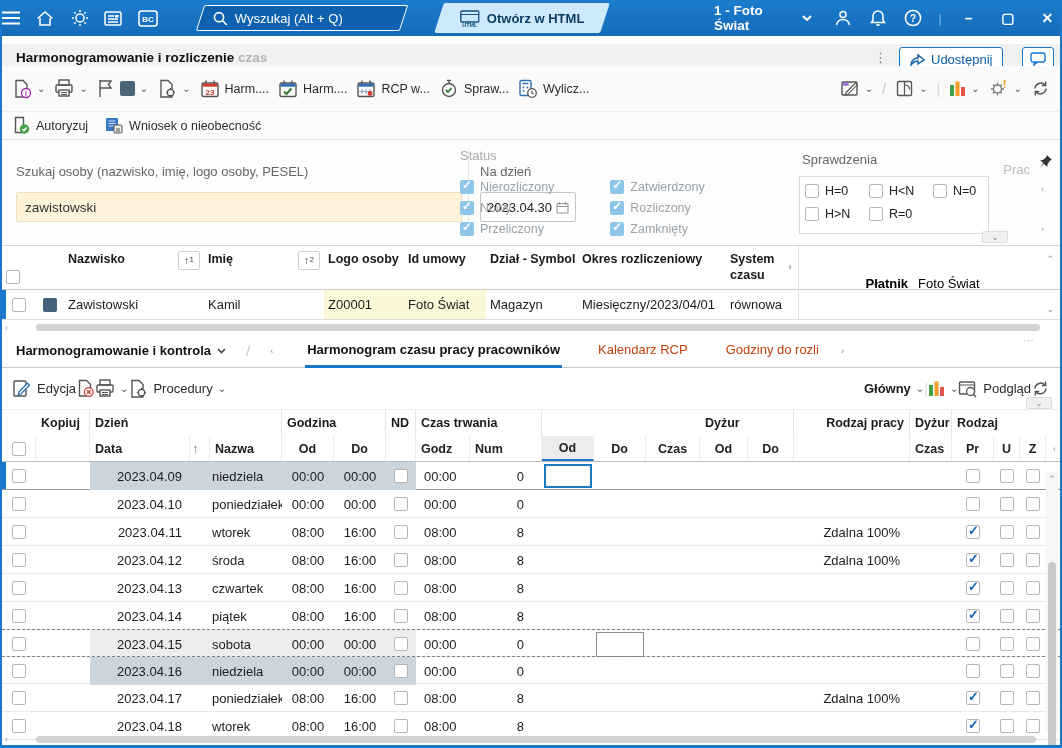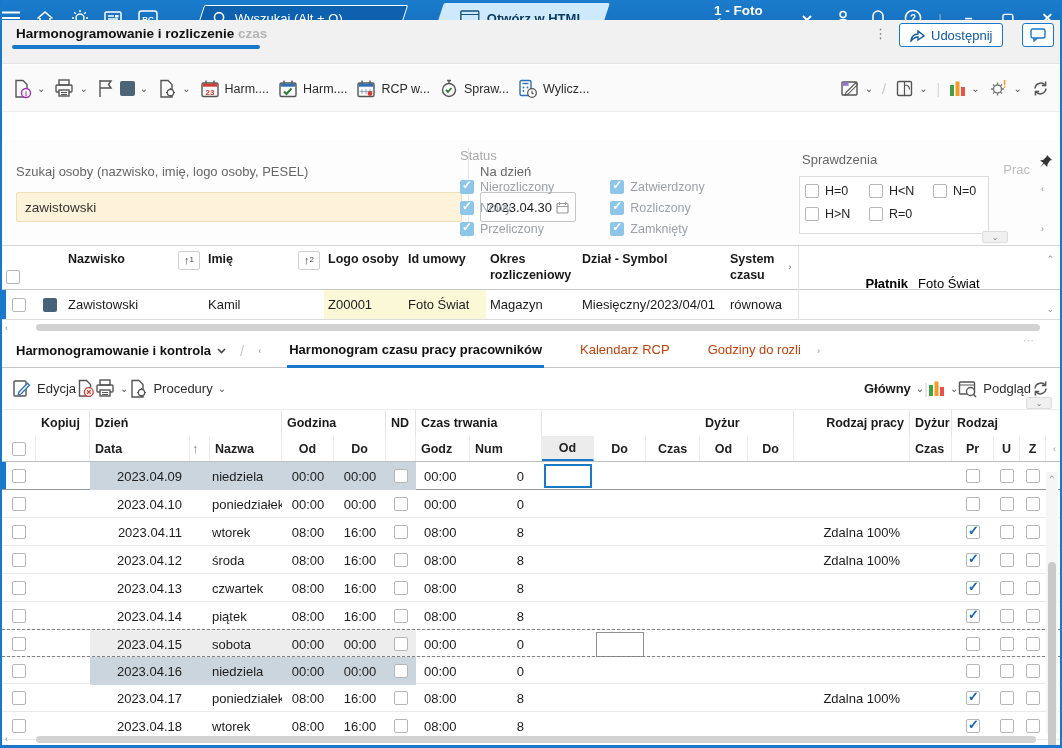--- a/index.html
+++ b/index.html
@@ -21,21 +21,21 @@
   .topbar{left:0;right:0;top:0;height:36px;background:linear-gradient(#1b7ccd,#146cb9);display:flex;align-items:center;color:#fff}
   .tb-ic{width:34px;height:36px;display:flex;align-items:center;justify-content:flex-start;cursor:pointer}
   .skew{transform:skewX(-18deg);border-radius:2px}
   .unskew{transform:skewX(18deg);display:flex;align-items:center;gap:7px;white-space:nowrap}
   .searchbox{left:198px;top:5px;height:26px;width:204px;background:#0e61ae;border:1.5px solid #fff;display:flex;align-items:center;padding:0 12px;color:#fff;font-size:13px}
   .htmlbtn{left:437px;top:3px;height:30px;width:166px;background:#cfe9fc;color:#0d3d63;font-size:13px;font-weight:bold;display:flex;align-items:center;justify-content:center;cursor:pointer}
   .company{left:712px;top:0;height:36px;display:flex;align-items:center;gap:14px;font-size:13.5px;font-weight:bold;color:#fff}
   .winctl{font-size:14px;color:#fff;width:30px;text-align:center;cursor:pointer}
 
   
-  .titlebar{left:0;right:0;top:20px;height:44px;background:#f1f1f1;border-bottom:1px solid #e3e3e3}
+  .titlebar{left:0;right:0;top:44px;height:38px;background:#f1f1f1;border-bottom:1px solid #e3e3e3}
   .pagetitle{left:14px;top:6px;font-size:13.5px;font-weight:bold;color:#111;white-space:nowrap}
   .pagetitle .fade{color:#b3b3b3;font-weight:bold}
   .title-underline{left:10px;top:25px;height:4px;width:248px;background:var(--accent);border-radius:3px}
   .sharebtn{left:897px;top:3px;height:24px;padding:0 10px;background:#fff;border:1px solid var(--accent);border-radius:3px;color:#0d5ca6;font-size:13px;display:flex;align-items:center;gap:6px;cursor:pointer}
   .chatbtn{left:1020px;top:3px;height:24px;width:32px;background:#fff;border:1px solid var(--accent);border-radius:3px;display:flex;align-items:center;justify-content:center;cursor:pointer}
   .vdots{left:872px;top:6px;color:#777;font-size:13px;letter-spacing:1px}
 
   
   .ribbon{left:0;right:0;top:66px;height:46px;background:#fafafa;border-bottom:1px solid #ededed;display:flex;align-items:center;padding:0 10px;gap:9px}
   .ribbon2{left:0;right:0;top:112px;height:28px;background:#fcfcfc;border-bottom:1px solid #e2e2e2;display:flex;align-items:center;padding:0 10px;gap:16px}
@@ -73,21 +73,21 @@
   .sortbox sub{font-size:8px}
   .emp-row{height:30px;border-bottom:1px solid #dcdcdc;position:relative}
   .emp-row::before{content:"";position:absolute;left:0;top:0;bottom:0;width:4px;background:var(--accent)}
   .ec{display:flex;align-items:center;font-size:13px;color:#1c1c1c;padding:0 4px;white-space:nowrap;overflow:hidden}
   .ec.yellow{background:var(--yellow)}
   .sq{width:14px;height:14px;background:#46627a;border-radius:2px}
   .emp-right{left:796px;width:248px;top:0;height:74px;border-left:1px solid #e2e2e2;display:flex;align-items:center;justify-content:center;gap:10px;font-size:13px}
   .hthumb{background:#d2d2d2;border-radius:4px;height:7px}
 
   
-  .tabsrow{left:0;right:0;top:334px;height:34px;background:#fff;border-bottom:1px solid #c9c9c9;display:flex;align-items:center;padding:0 14px;gap:14px}
+  .tabsrow{left:0;right:0;top:334px;height:34px;background:#fff;border-bottom:1px solid #c9c9c9;display:flex;align-items:center;padding:0 14px;gap:20px}
   .breadcrumb{font-size:13px;font-weight:bold;color:#111;display:flex;align-items:center;gap:6px;white-space:nowrap}
   .tab{height:34px;display:flex;align-items:center;font-size:13px;color:#c2410c;border-bottom:3px solid transparent;padding:0 2px;white-space:nowrap;cursor:pointer;overflow:hidden}
   .tab.active{color:#111;font-weight:bold;border-color:var(--accent)}
   #tab-list{display:flex;gap:34px;margin-left:12px;max-width:770px;overflow:hidden}
 
   
   .gridbar{left:0;right:0;top:368px;height:42px;background:#fff;display:flex;align-items:center;padding:0 10px;border-bottom:1px solid #ededed}
   .gb-label{font-size:13px;color:#2b2b2b}
   .bold13{font-size:13px;font-weight:bold;color:#1a1a1a}
 
@@ -378,20 +378,43 @@
           <svg width="19" height="19" fill="none" stroke="#555" stroke-width="1.5">
             <path d="M4 9.5a5.8 5.8 0 0 1 10.2-3.3"></path>
             <path d="M14.6 2.6v3.8h-3.8"></path>
             <path d="M15 9.5a5.8 5.8 0 0 1-10.2 3.3"></path>
             <path d="M4.4 16.4v-3.8h3.8"></path>
           </svg>
         </span>
       </span>
   </div>
 
+  <div class="abs ribbon2">
+    <span class="rbtn">
+        <span class="ico">
+          <svg width="19" height="19">
+            <path d="M3.5 1.5h8v15h-8z" transform="rotate(0)" fill="none" stroke="#555" stroke-width="1.4"></path>
+            <circle cx="12.5" cy="13" r="4.7" fill="#43a047"></circle>
+            <path d="M10.3 13l1.6 1.6 2.8-3" fill="none" stroke="#fff" stroke-width="1.5"></path>
+          </svg>
+        </span>
+        <span>Autoryzuj</span>
+      </span>
+    <span class="rbtn">
+        <span class="ico">
+          <svg width="20" height="19">
+            <rect x="2" y="2" width="12" height="13" rx="1" fill="#3a78c3"></rect>
+            <path d="M4.5 5h7M4.5 7.5h7M4.5 10h5" stroke="#cfe3f6"></path>
+            <rect x="10" y="9" width="8" height="8" rx="1" fill="#e8f0e9" stroke="#555"></rect>
+            <path d="M12 13h4M12 15h4" stroke="#555"></path>
+          </svg>
+        </span>
+        <span>Wniosek o nieobecność</span>
+      </span>
+  </div>
 
   <div class="abs filters">
     <span class="abs flabel" style="left:14px;top:24px;max-width:448px;overflow:hidden;display:block">Szukaj osoby (nazwisko, imię, logo osoby, PESEL)</span>
     <div class="abs search-input">
         <span>zawistowski</span>
       </div>
     <div class="abs vline" style="left:466px"></div>
     <span class="abs flabel" style="left:478px;top:24px">Na dzień</span>
     <div class="abs date-input">
       <span>2023.04.30</span>
@@ -475,22 +498,22 @@
       <div class="eh nowrap" style="display:flex;justify-content:space-between;align-items:flex-start">
           <span>Nazwisko</span>
           <span class="sortbox">↑<sub>1</sub></span>
         </div>
       <div class="eh nowrap" style="display:flex;justify-content:space-between;align-items:flex-start">
           <span>Imię</span>
           <span class="sortbox">↑<sub>2</sub></span>
         </div>
       <div class="eh">Logo osoby</div>
       <div class="eh nowrap">Id umowy</div>
+      <div class="eh nowrap">Dział - Symbol</div>
       <div class="eh">Okres rozliczeniowy</div>
-      <div class="eh nowrap">Dział - Symbol</div>
       <div class="eh">System czasu</div>
       <div class="eh" style="padding:0;display:flex;align-items:center;justify-content:center">
           <span class="tinychev">›</span>
         </div>
     </div>
     <div class="emp-grid emp-row">
       <div class="ec" style="justify-content:center">
           <span class="cb"></span>
         </div>
       <div class="ec" style="justify-content:center">

